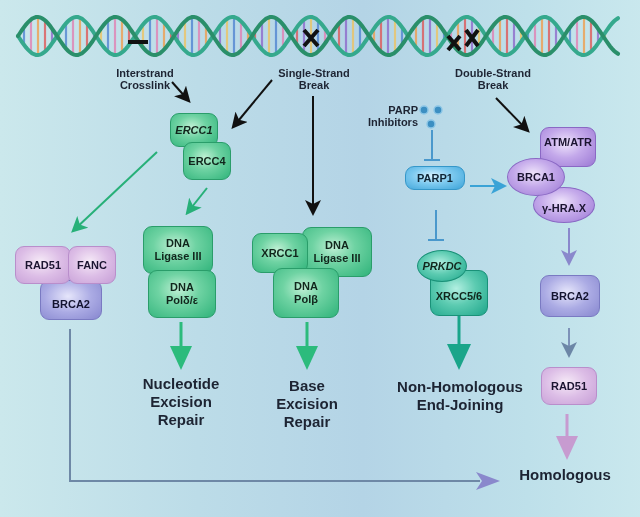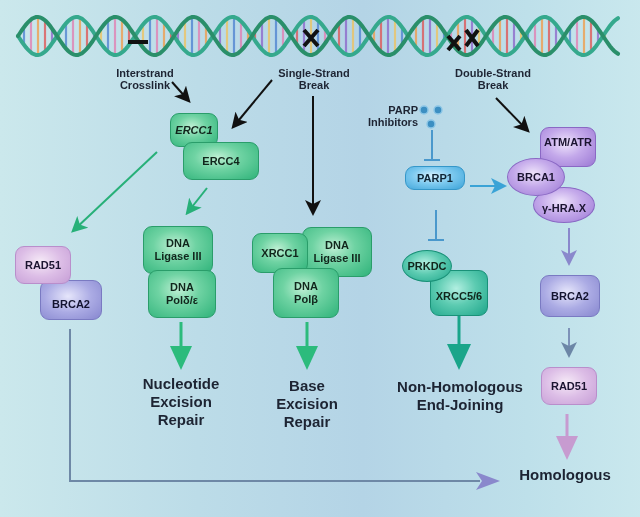--- a/index.html
+++ b/index.html
@@ -206,29 +206,32 @@
     <div>Break</div>
   </div>
   <div class="lbl small" style="left:360px;top:104px;width:58px;text-align:right;">
     <div>PARP</div>
     <div>Inhibitors</div>
   </div>
 
   <div class="box green" style="left:170px;top:113px;width:48px;height:34px;font-style:italic;">
       <span>ERCC1</span>
     </div>
-  <div class="box green" style="left:183px;top:142px;width:76px;height:38px;">
+  <div class="box green" style="left:183px;top:142px;width:48px;height:38px;">
       <span>ERCC4</span>
     </div>
 
   <div class="box lav" style="left:40px;top:280px;width:62px;height:40px;">
       <span style="margin-top:8px">BRCA2</span>
     </div>
   <div class="box pink" style="left:15px;top:246px;width:56px;height:38px;">
       <span>RAD51</span>
+    </div>
+  <div class="box pink" style="left:68px;top:246px;width:48px;height:38px;">
+      <span>FANC</span>
     </div>
 
   <div class="box green" style="left:143px;top:226px;width:70px;height:48px;">
     <div>
         <div>DNA</div>
         <div>Ligase III</div>
       </div>
   </div>
   <div class="box green" style="left:148px;top:270px;width:68px;height:48px;">
     <div>
@@ -253,21 +256,21 @@
       </div>
   </div>
 
   <div class="box blue" style="left:405px;top:166px;width:60px;height:24px;">
       <span>PARP1</span>
     </div>
 
   <div class="box teal" style="left:430px;top:270px;width:58px;height:46px;">
       <span style="margin-top:6px">XRCC5/6</span>
     </div>
-  <div class="box teal oval" style="left:402px;top:250px;width:50px;height:32px;">
+  <div class="box teal oval" style="left:417px;top:250px;width:50px;height:32px;font-style:italic;">
       <span>PRKDC</span>
     </div>
 
   <div class="box purple" style="left:540px;top:127px;width:56px;height:40px;align-items:flex-start;padding-top:8px;">
       <span>ATM/ATR</span>
     </div>
   <div class="box purple oval" style="left:533px;top:187px;width:62px;height:36px;">
       <span style="margin-top:6px">γ-HRA.X</span>
     </div>
   <div class="box purple oval" style="left:507px;top:158px;width:58px;height:38px;">

